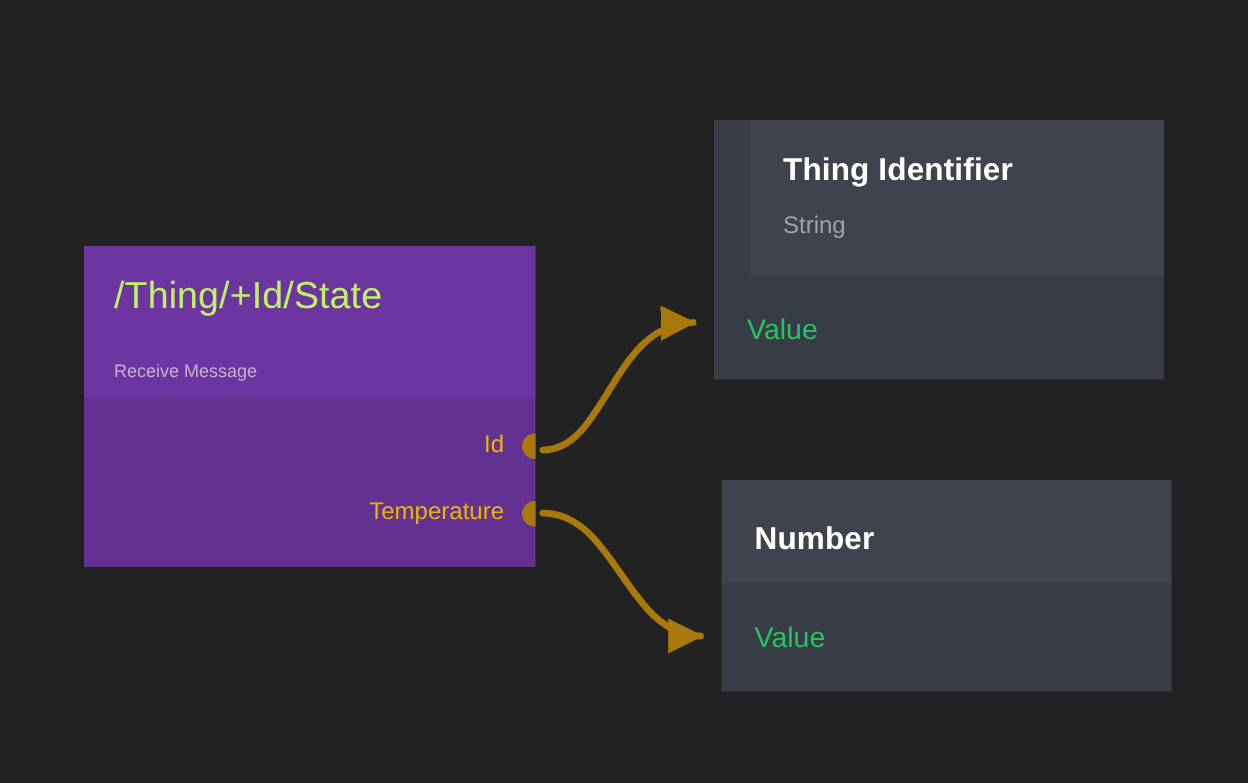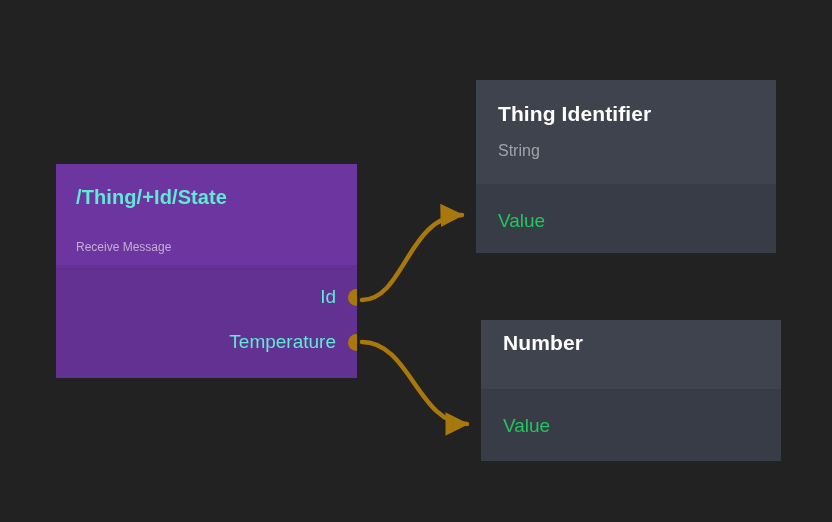--- a/index.html
+++ b/index.html
@@ -47,23 +47,23 @@
     height: 214px;
     background: #633191;
   }
   .node-source .node-head {
     background: #6c35a0;
     height: 101px;
     box-sizing: border-box;
     padding: 20px 0 0 20px;
   }
   .node-source .node-title {
-    color: #5eead4;
-    font-size: 20px;
-    font-weight: bold;
+    color: #bef264;
+    font-size: 25px;
+    font-weight: normal;
     line-height: 26px;
     letter-spacing: 0.1px;
   }
   .node-source .node-subtitle {
     color: #c3aed4;
     font-size: 12px;
     line-height: 26px;
     margin-top: 24px;
   }
   .node-source .node-body {
@@ -72,22 +72,22 @@
   }
 
   .port-row {
     position: absolute;
     right: 0;
     display: flex;
     align-items: center;
     justify-content: flex-end;
   }
   .port-label {
-    color: #5eead4;
-    font-size: 19px;
+    color: #eab308;
+    font-size: 16px;
     line-height: 22px;
     white-space: nowrap;
   }
   .port-dot {
     width: 17px;
     height: 17px;
     border-radius: 50%;
     background: #a8780c;
     margin-left: 12px;
     margin-right: -8px;
@@ -129,30 +129,30 @@
     line-height: 22px;
     white-space: nowrap;
   }
 
   #node-thing-identifier {
     left: 476px;
     top: 80px;
     width: 300px;
     height: 173px;
   }
-  #node-thing-identifier .node-head { height: 104px; padding-top: 21px; }
+  #node-thing-identifier .node-head { height: 104px; padding-top: 21px; margin-left: 24px; }
   #node-thing-identifier .node-body { height: 69px; padding-top: 26px; }
 
   #node-number {
     left: 481px;
     top: 320px;
     width: 300px;
     height: 141px;
   }
-  #node-number .node-head { height: 69px; padding-top: 10px; }
+  #node-number .node-head { height: 69px; padding-top: 27px; }
   #node-number .node-body { height: 72px; padding-top: 26px; }
 </style>
 </head>
 <body>
 
 <div id="canvas">
 
   <svg id="wires" viewBox="0 0 832 522" xmlns="http://www.w3.org/2000/svg">
     <defs>
       <marker id="arrow-head" viewBox="0 0 10 10" refX="9.2" refY="5" markerWidth="5.2" markerHeight="5.2" orient="auto-start-reverse">

